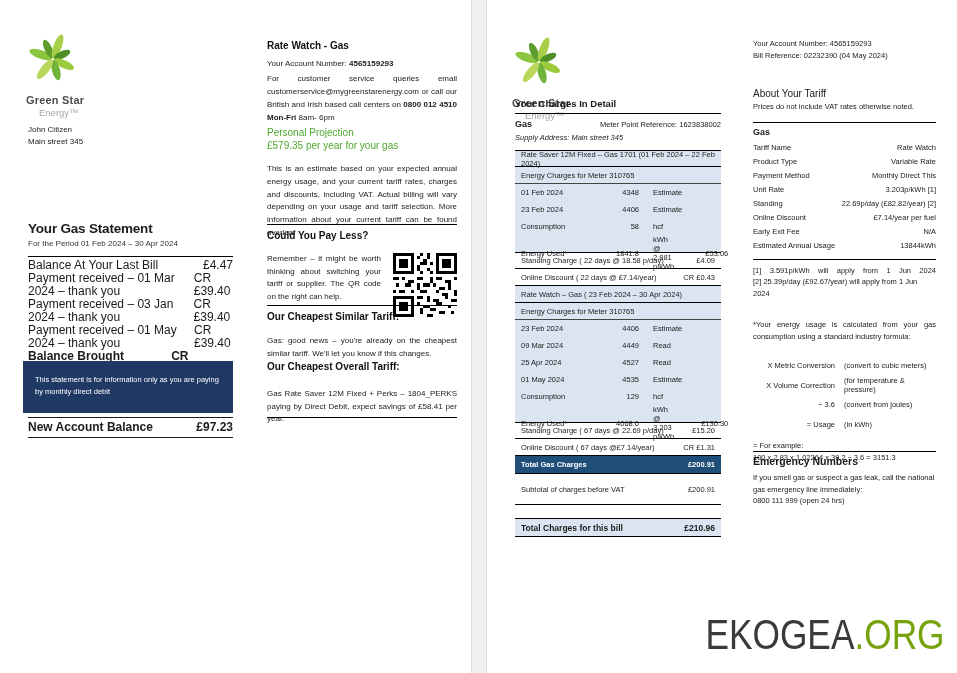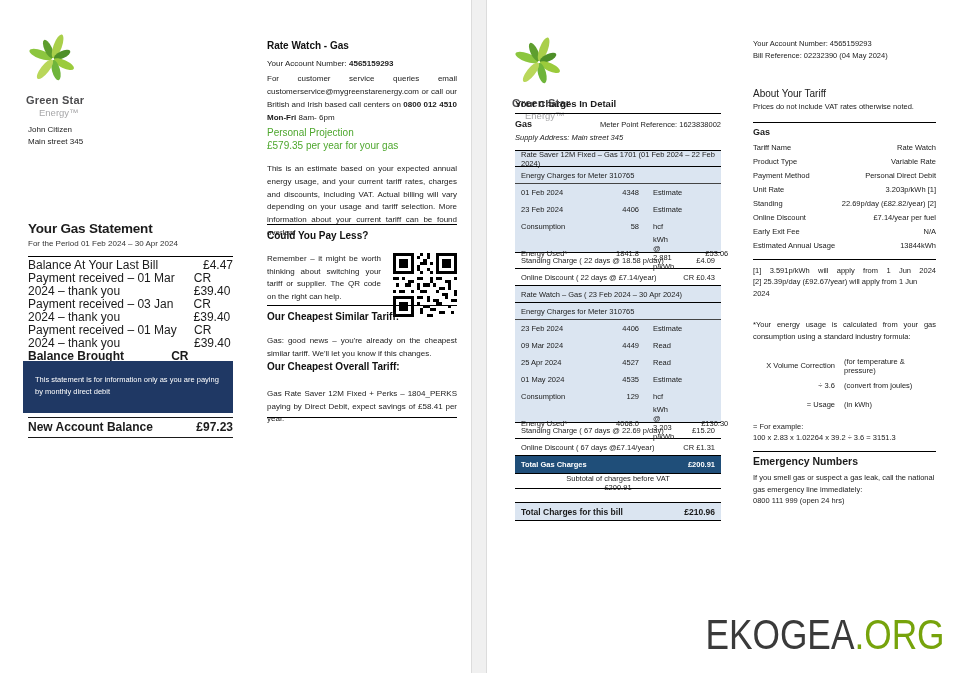--- a/index.html
+++ b/index.html
@@ -328,21 +328,21 @@
       </div>
       <div class="hrow" style="border-bottom:1.8px solid #000;">
         <span>Online Discount ( 67 days @£7.14/year)</span>
         <span>CR £1.31</span>
       </div>
 
       <div class="hrow navy">
         <span>Total Gas Charges</span>
         <span>£200.91</span>
       </div>
-      <div class="hrow" style="border-top:1px solid #000;border-bottom:1px solid #000;height:16px;flex-direction:column;">
+      <div class="hrow" style="border-top:1px solid #000;border-bottom:1px solid #000;height:32px;">
         <span>Subtotal of charges before VAT</span>
         <span>£200.91</span>
       </div>
       <div class="hrow totalbill" style="margin-top:13px;border-top:1.5px solid #000;border-bottom:1.5px solid #000;">
         <span>Total Charges for this bill</span>
         <span>£210.96</span>
       </div>
     </div>
   </div>
 
@@ -357,21 +357,21 @@
       <div class="trow">
           <span>Tariff Name</span>
           <span>Rate Watch</span>
         </div>
       <div class="trow">
           <span>Product Type</span>
           <span>Variable Rate</span>
         </div>
       <div class="trow">
           <span>Payment Method</span>
-          <span>Personal Direct Debit</span>
+          <span>Monthly Direct This</span>
         </div>
       <div class="trow">
           <span>Unit Rate</span>
           <span>3.203p/kWh [1]</span>
         </div>
       <div class="trow">
           <span>Standing</span>
           <span>22.69p/day (£82.82/year) [2]</span>
         </div>
       <div class="trow">
@@ -388,20 +388,24 @@
         </div>
     </div>
     <div class="hr2" style="margin-top:6px;"></div>
 
     <div class="t75 fn-justify" style="margin-top:5px;">[1] 3.591p/kWh will apply from 1 Jun 2024</div>
     <div class="t75">[2] 25.39p/day (£92.67/year) will apply from 1 Jun 2024</div>
 
     <div class="t75 just" style="margin-top:20px;">*Your energy usage is calculated from your gas consumption using a standard industry formula:</div>
 
     <div style="margin-top:14px;">
+      <div class="frow">
+          <span class="term">X Metric Conversion</span>
+          <span>(convert to cubic meters)</span>
+        </div>
       <div class="frow">
           <span class="term">X Volume Correction</span>
           <span>(for temperature &amp; pressure)</span>
         </div>
       <div class="frow">
           <span class="term">÷ 3.6</span>
           <span>(convert from joules)</span>
         </div>
       <div class="frow">
           <span class="term">= Usage</span>

